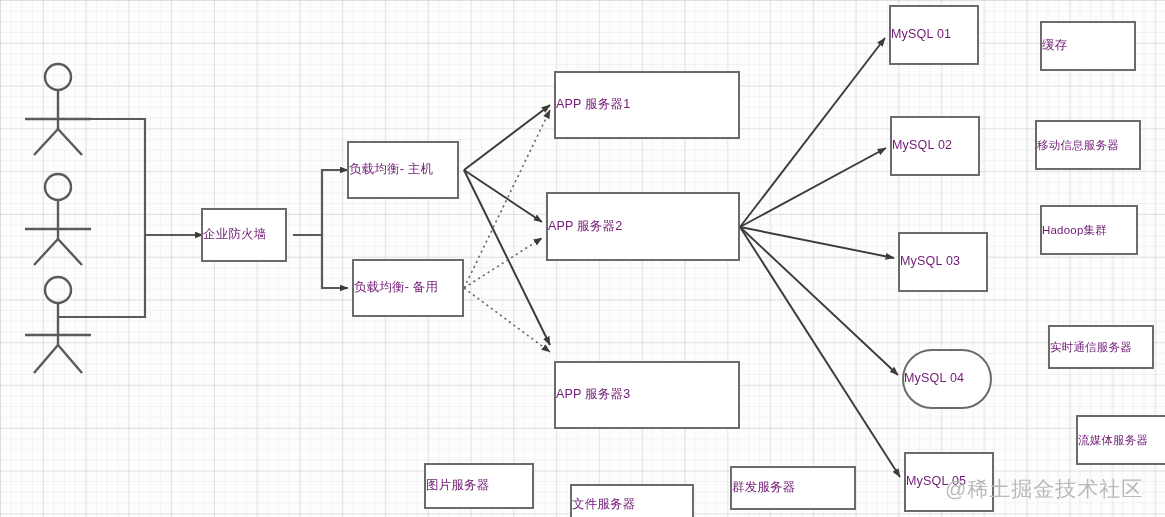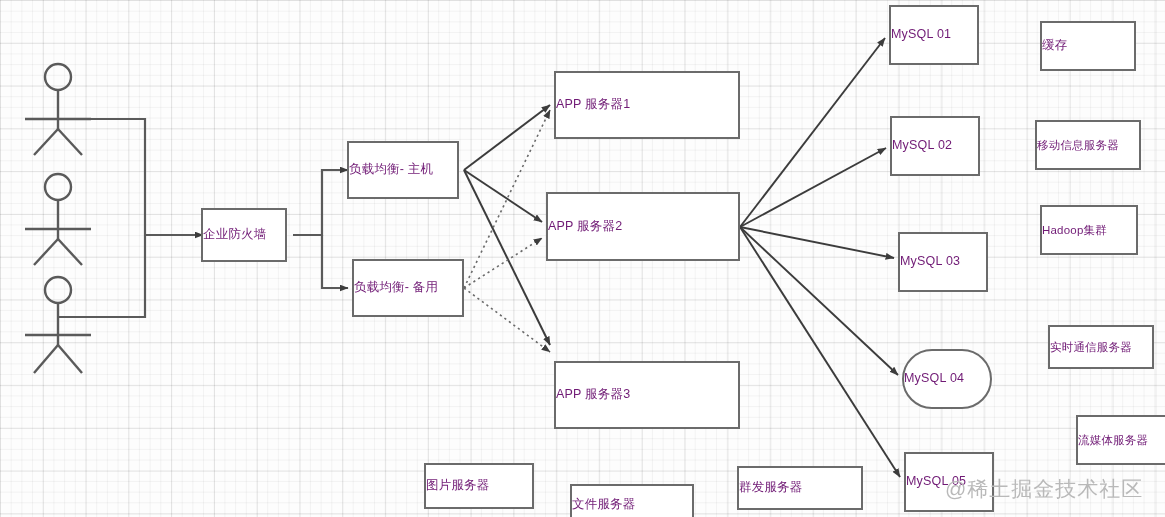--- a/index.html
+++ b/index.html
@@ -216,19 +216,19 @@
   </div>
 
   <div class="node" style="left:424px; top:463px; width:110px; height:46px;">
     <span>图片服务器</span>
   </div>
 
   <div class="node" style="left:570px; top:484px; width:124px; height:42px;">
     <span>文件服务器</span>
   </div>
 
-  <div class="node" style="left:730px; top:466px; width:126px; height:44px;margin-left:7px;">
+  <div class="node" style="left:730px; top:466px; width:126px; height:44px;">
     <span>群发服务器</span>
   </div>
 
   <div class="watermark" style="left:945px; top:475px;">@稀土掘金技术社区</div>
 
 </div>
 
 </body></html>

